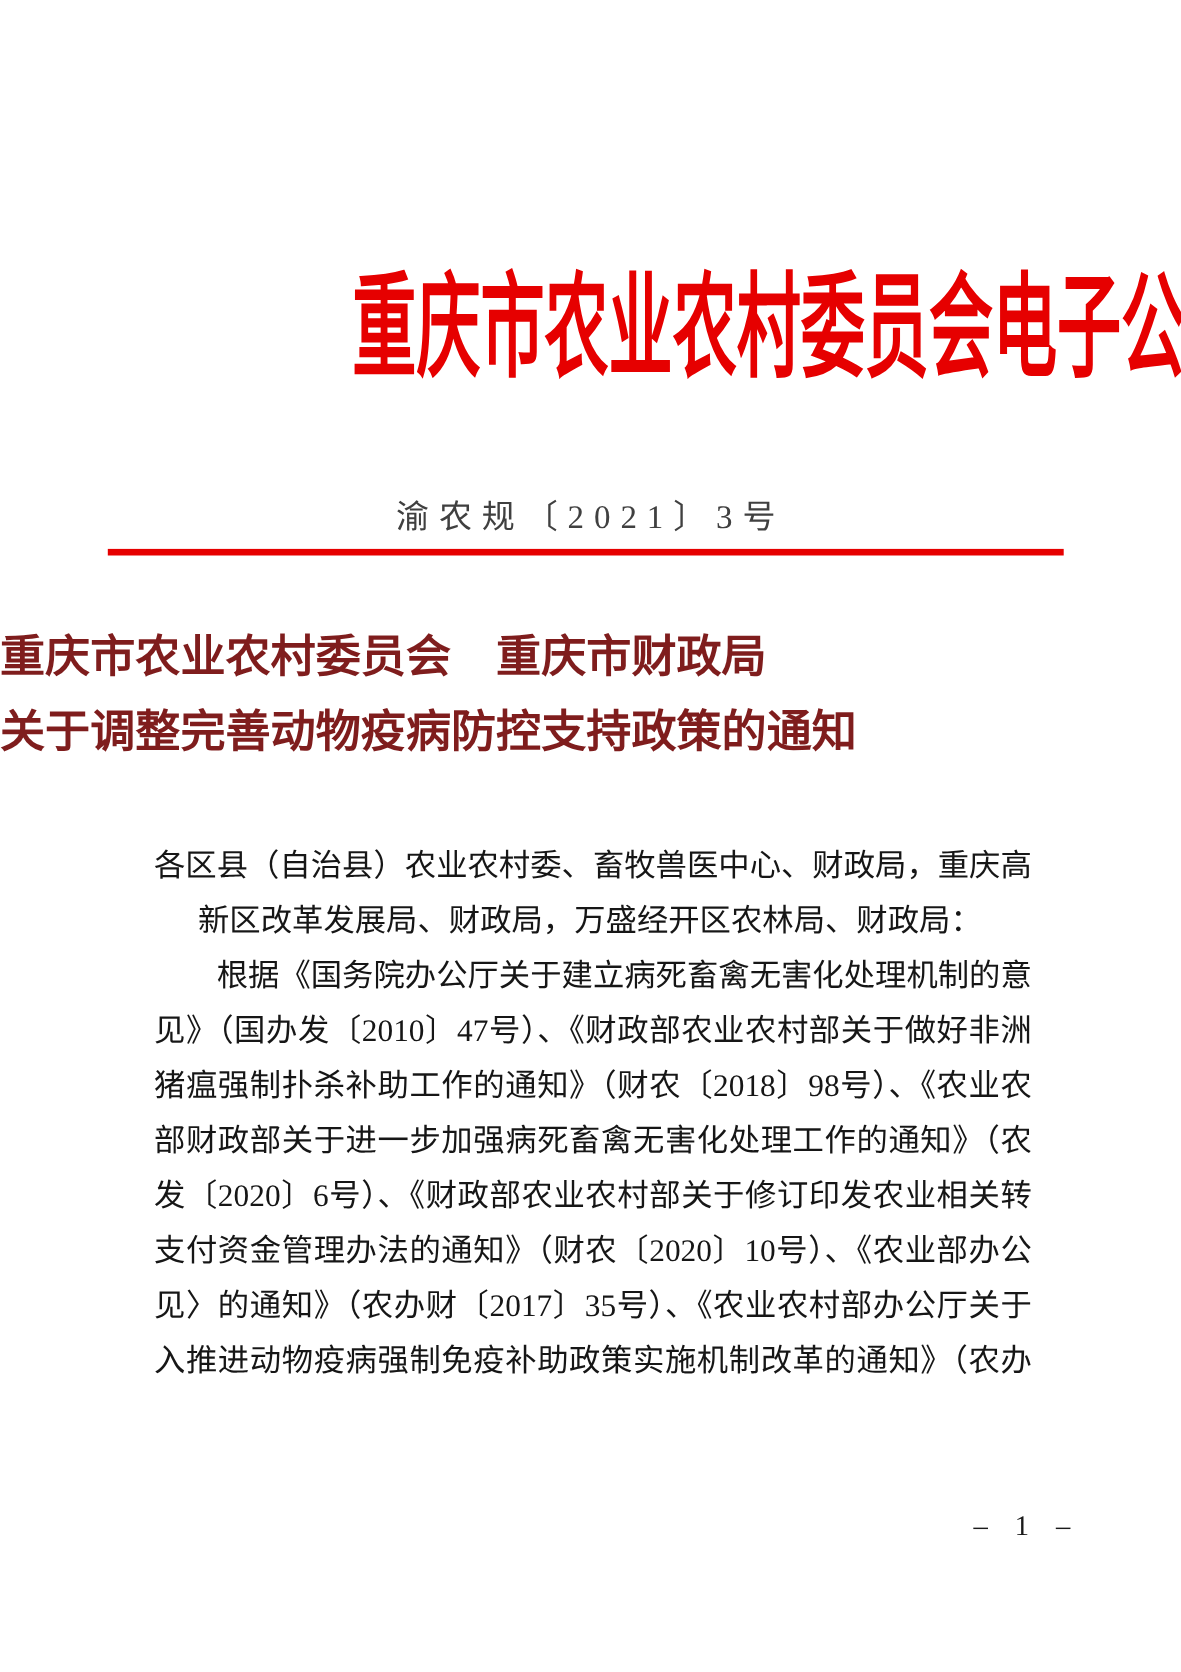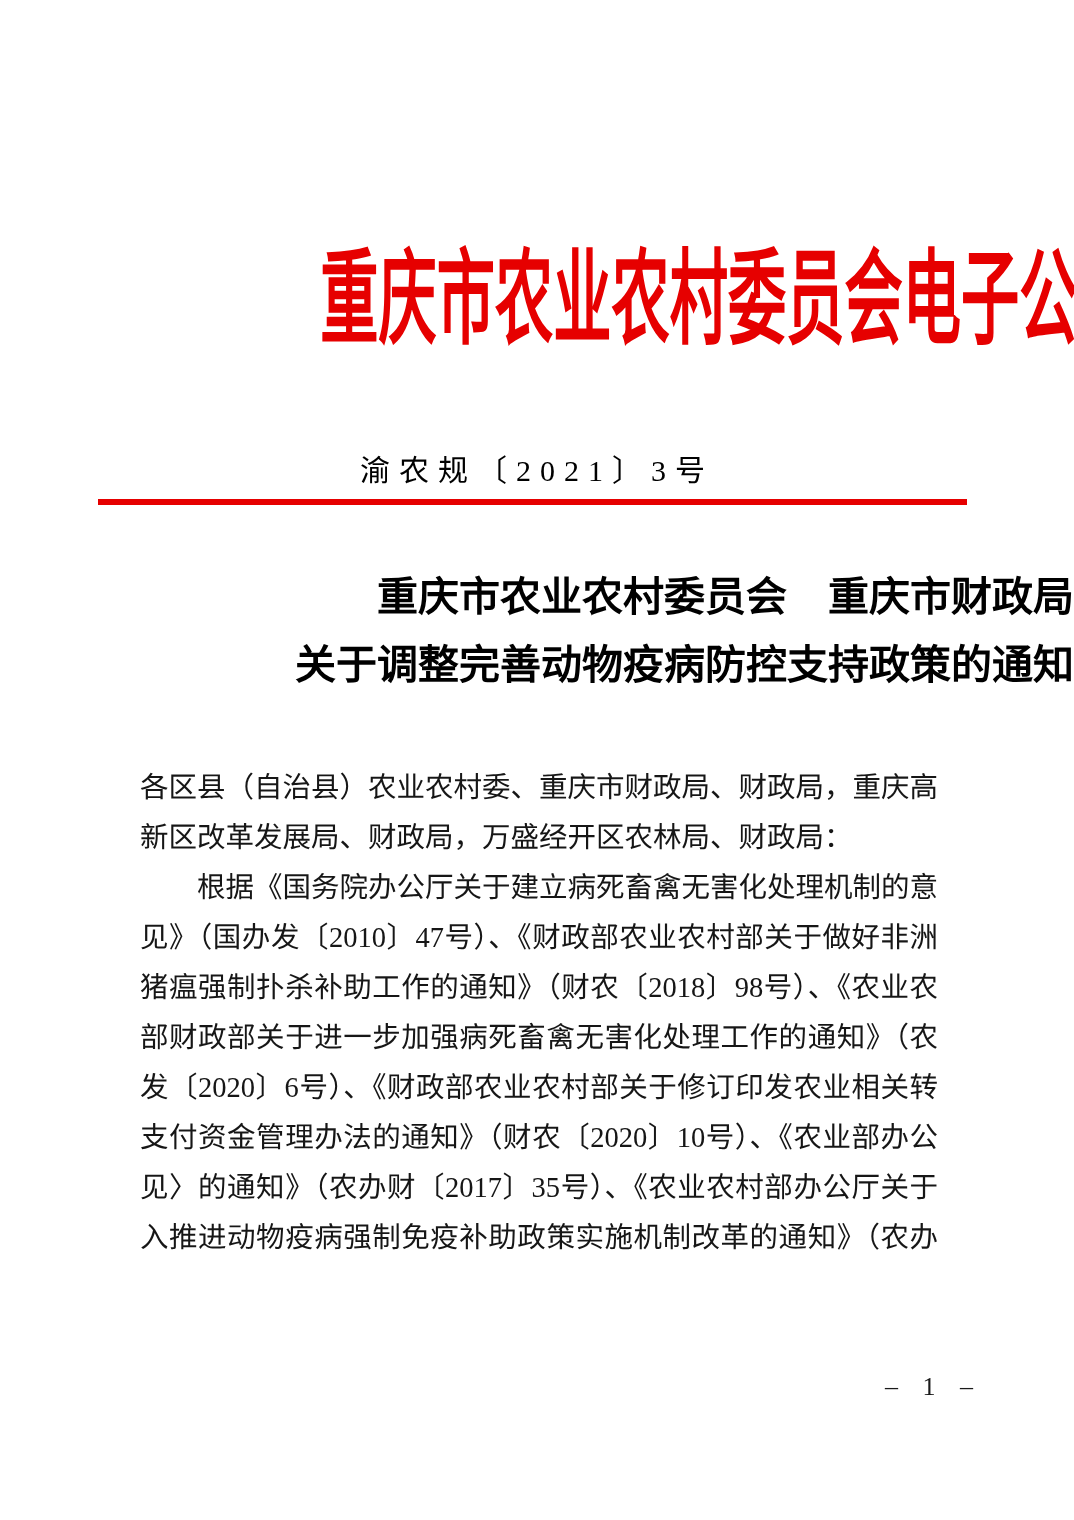--- a/index.html
+++ b/index.html
@@ -35,65 +35,65 @@
   
   .docnum {
     position: absolute;
     top: 452px;
     left: 0;
     width: 100%;
     text-align: center;
     font-size: 30px;
     line-height: 38px;
     letter-spacing: 9px;
-    color: #000000;
+    color: #404040;
     font-weight: normal;
   }
   
   .divider {
     position: absolute;
     top: 499px;
     left: 98px;
     width: 869px;
     height: 6px;
     background: #e60000;
   }
   
   .title-line {
     position: absolute;
     left: 0;
     width: 100%;
-    text-align: right;
+    text-align: left;
     font-weight: bold;
     font-size: 41px;
     line-height: 46px;
-    color: #000000;
+    color: #7f1d1d;
     white-space: nowrap;
   }
   .title-line.l1 { top: 574px; }
-  .title-line.l2 { top: 642px; padding-left: 40px; }
+  .title-line.l2 { top: 642px; }
   
   .doc-body {
     position: absolute;
     top: 763px;
     left: 140px;
     width: 798px;
     font-size: 28.5px;
     line-height: 50px;
     color: #161616;
     font-weight: normal;
   }
   .bline {
     height: 50px;
     overflow: hidden;
     text-align: justify;
     text-align-last: justify;
     text-justify: inter-character;
   }
-  .bline.short { text-align-last: left; }
+  .bline.short { text-align-last: left; margin-left: 40px; }
   .bline.indent { text-indent: 57px; }
   
   .pagenum {
     position: absolute;
     top: 1372px;
     right: 92px;
     font-size: 26px;
     line-height: 30px;
     letter-spacing: 9px;
     color: #1a1a1a;
@@ -110,21 +110,21 @@
 
   <div class="docnum">渝农规〔2021〕3号</div>
 
   <div class="divider"></div>
 
   <div class="title-line l1">重庆市农业农村委员会　重庆市财政局</div>
 
   <div class="title-line l2">关于调整完善动物疫病防控支持政策的通知</div>
 
   <div class="doc-body">
-    <div class="bline">各区县（自治县）农业农村委、重庆市财政局、财政局，重庆高</div>
+    <div class="bline">各区县（自治县）农业农村委、畜牧兽医中心、财政局，重庆高</div>
     <div class="bline short">新区改革发展局、财政局，万盛经开区农林局、财政局：</div>
     <div class="bline indent">根据《国务院办公厅关于建立病死畜禽无害化处理机制的意</div>
     <div class="bline">见》（国办发〔2010〕47号）、《财政部农业农村部关于做好非洲</div>
     <div class="bline">猪瘟强制扑杀补助工作的通知》（财农〔2018〕98号）、《农业农村</div>
     <div class="bline">部财政部关于进一步加强病死畜禽无害化处理工作的通知》（农牧</div>
     <div class="bline">发〔2020〕6号）、《财政部农业农村部关于修订印发农业相关转移</div>
     <div class="bline">支付资金管理办法的通知》（财农〔2020〕10号）、《农业部办公厅</div>
     <div class="bline">见〉的通知》（农办财〔2017〕35号）、《农业农村部办公厅关于深</div>
     <div class="bline">入推进动物疫病强制免疫补助政策实施机制改革的通知》（农办牧</div>
   </div>

